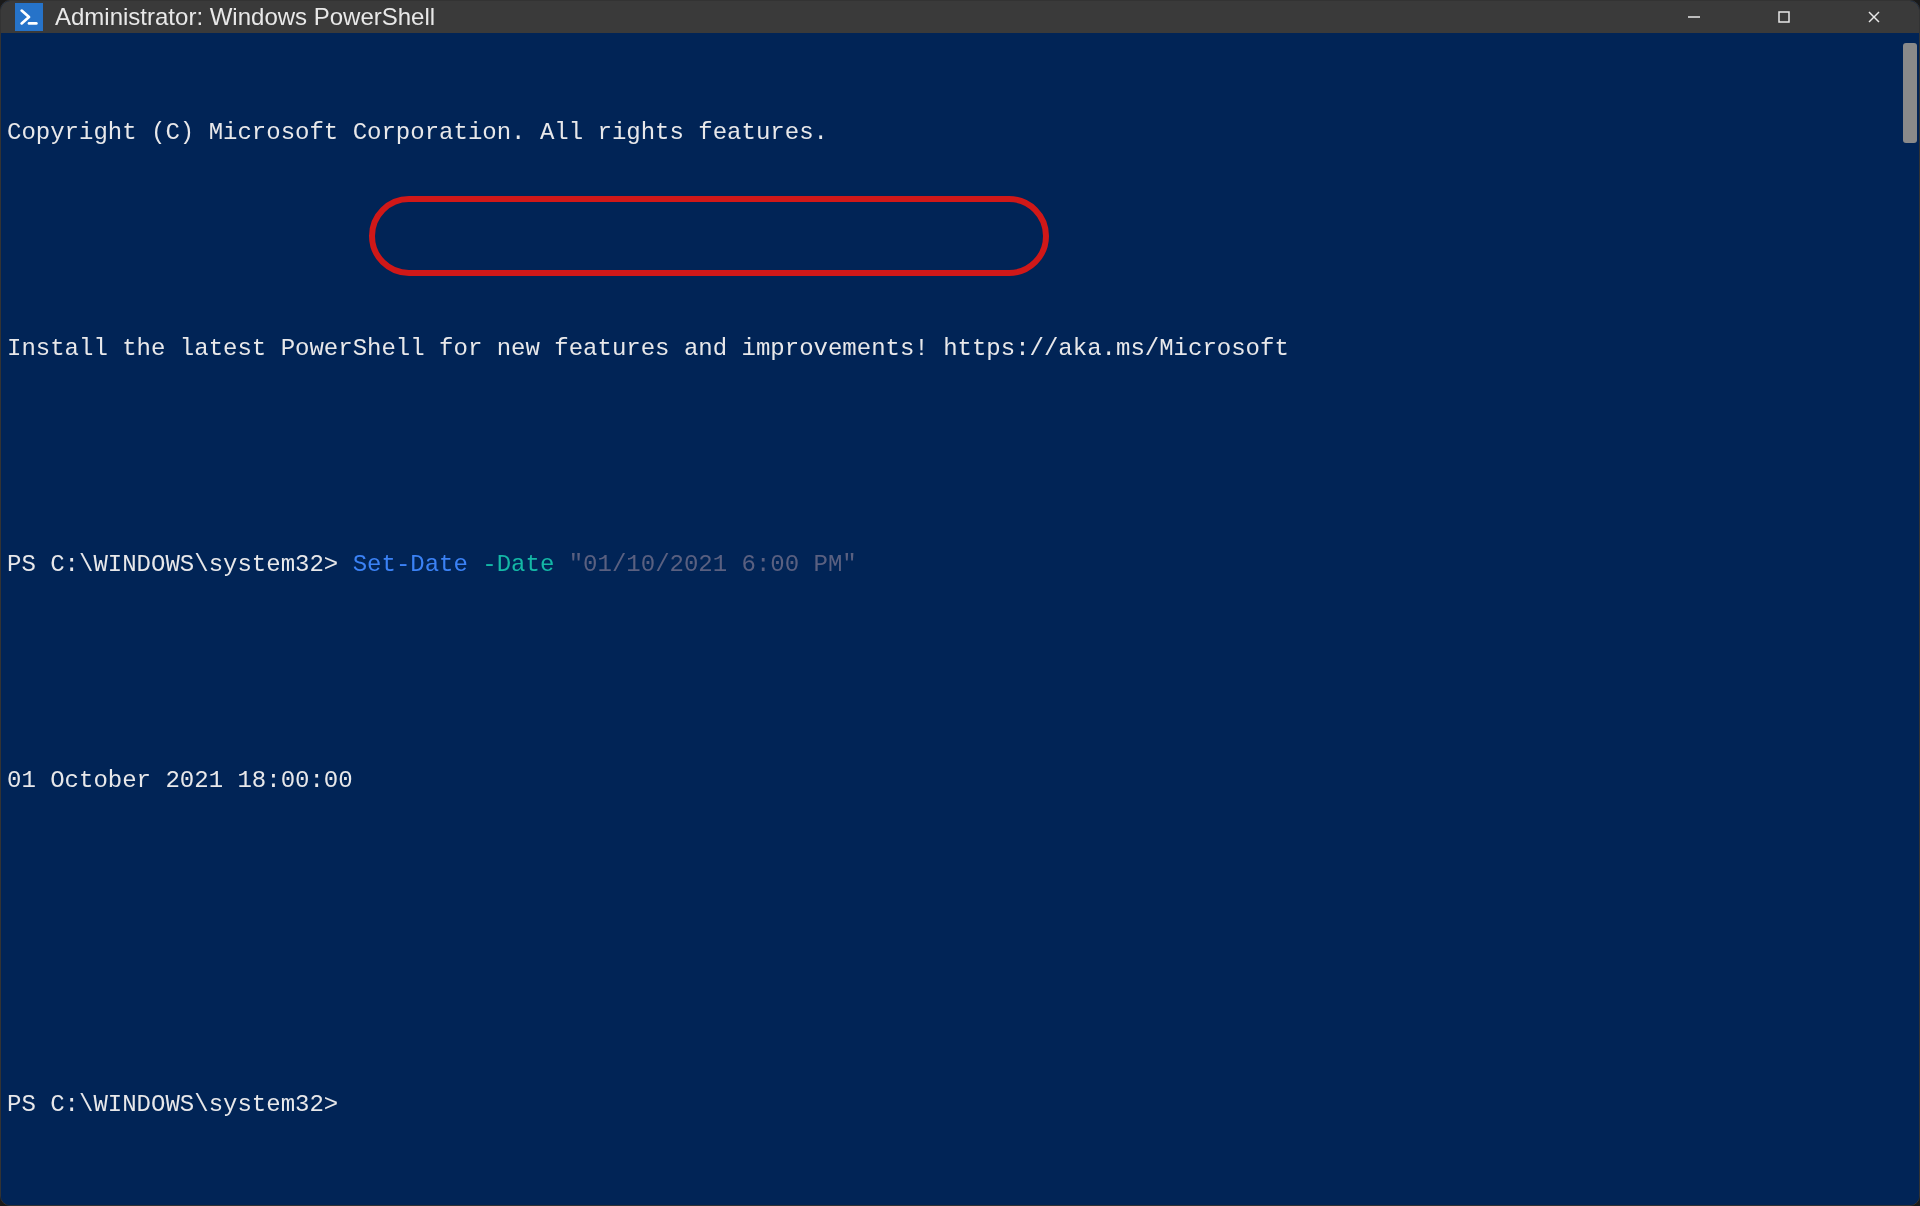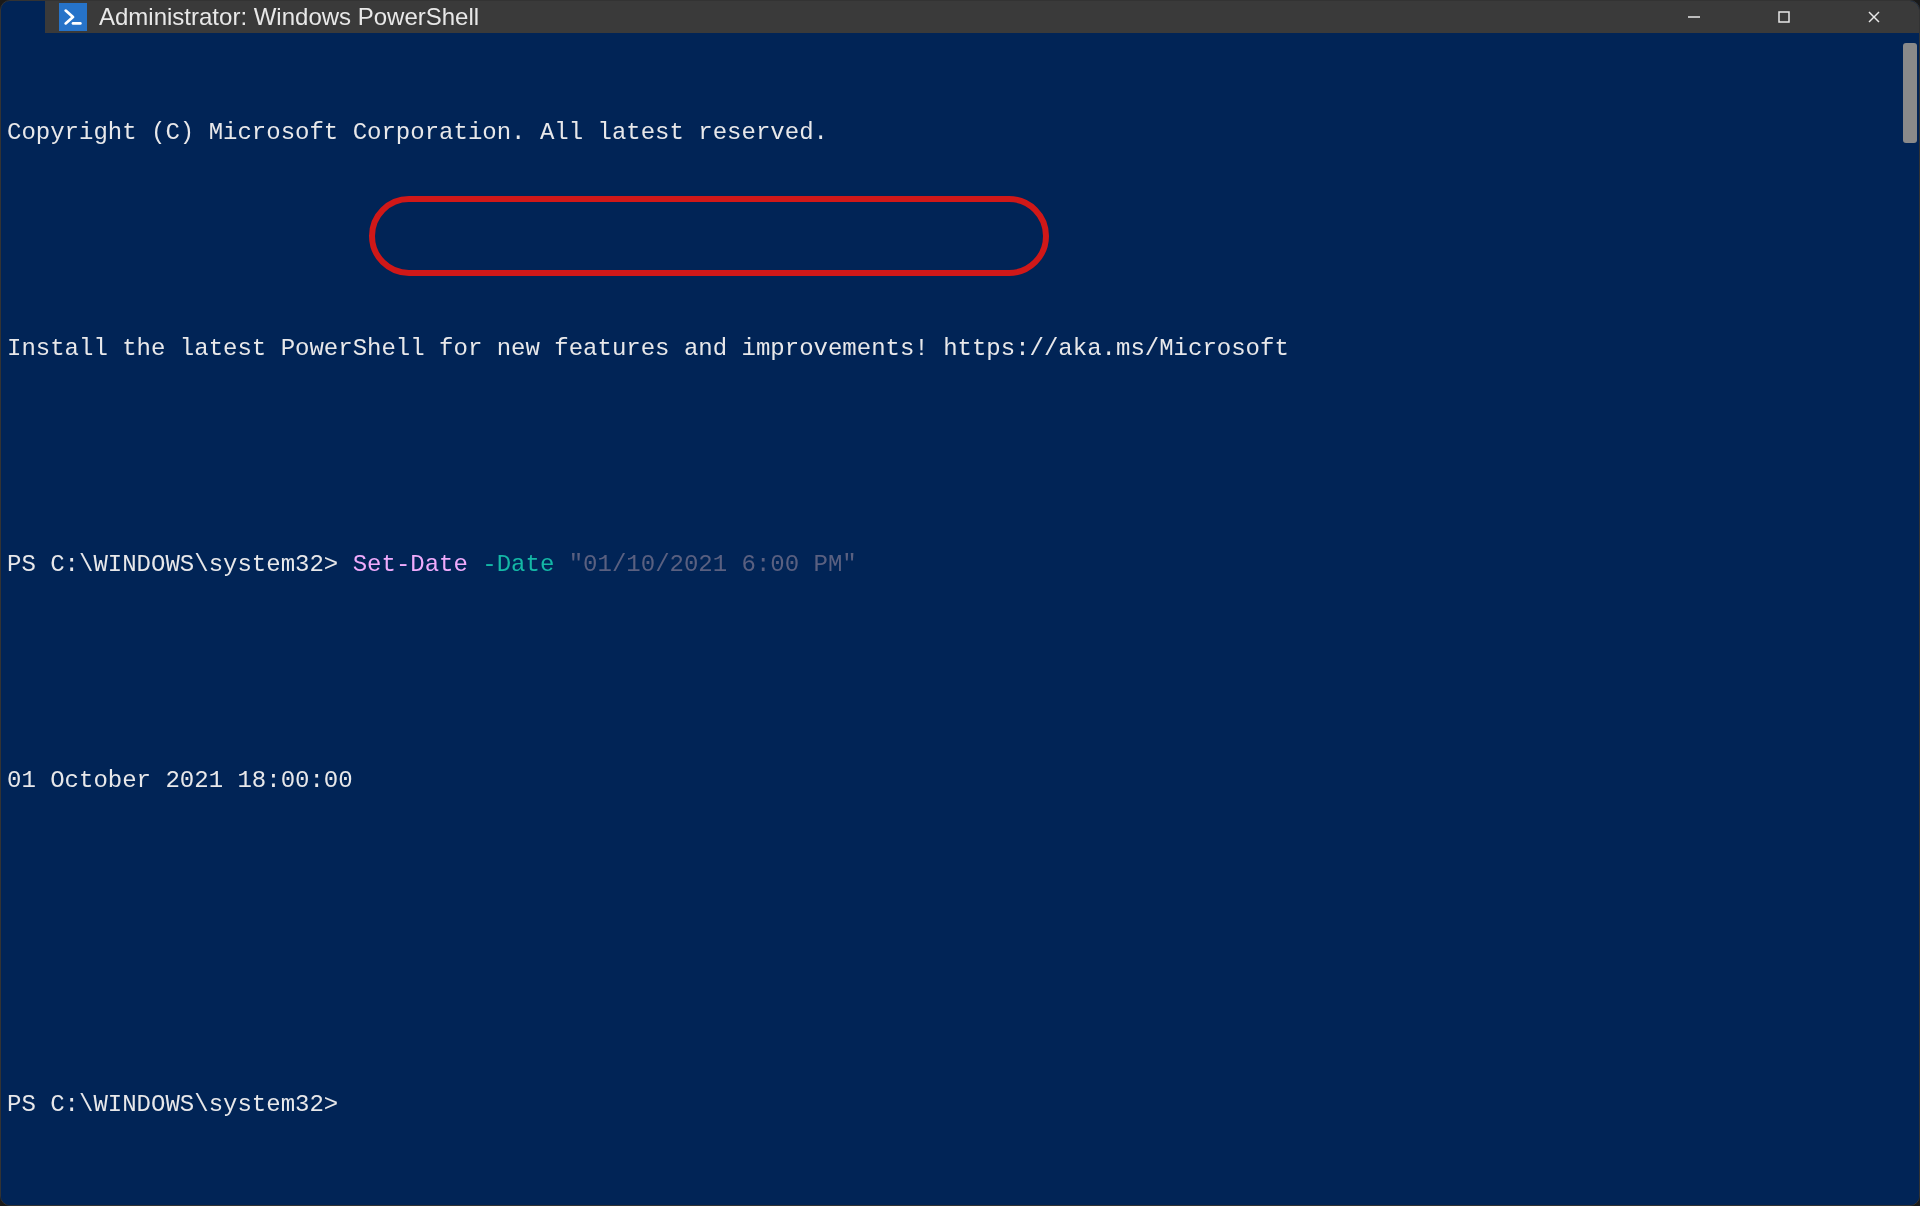--- a/index.html
+++ b/index.html
@@ -27,21 +27,20 @@
       display: flex;
       flex-direction: column;
     }
     .titlebar {
       height: 56px;
       background: #3a3a3a;
       display: flex;
       align-items: center;
       justify-content: space-between;
       padding: 0 0 0 14px;
-      margin-left: 44px;
     }
     .titlebar-left {
       display: flex;
       align-items: center;
       gap: 12px;
     }
     .ps-icon {
       width: 28px;
       height: 28px;
       background: #2673c9;
@@ -86,21 +85,21 @@
       font-size: 24px;
       line-height: 1.5;
     }
     .terminal-content {
       white-space: pre;
     }
     .line {
       display: block;
     }
     .cmdlet {
-      color: #f0abfc;
+      color: #3b82f6;
     }
     .param {
       color: #14b8a6;
     }
     .string {
       color: #5a6080;
     }
     .scrollbar {
       position: absolute;
       right: 2px;
@@ -146,21 +145,21 @@
         <svg width="16" height="16" viewBox="0 0 16 16">
             <line x1="3" y1="3" x2="13" y2="13"></line>
             <line x1="13" y1="3" x2="3" y2="13"></line>
           </svg>
       </div>
     </div>
   </div>
 
   <div class="terminal">
     <div class="terminal-content">
-      <span class="line">Copyright (C) Microsoft Corporation. All latest reserved.</span>
+      <span class="line">Copyright (C) Microsoft Corporation. All rights features.</span>
       <span class="line"> </span>
       <span class="line">Install the latest PowerShell for new features and improvements! https://aka.ms/Microsoft</span>
       <span class="line"> </span>
       <span class="line"><span>PS C:\WINDOWS\system32&gt;</span> <span class="cmdlet">Set-Date</span> <span class="param">-Date</span> <span class="string">"01/10/2021 6:00 PM"</span></span>
       <span class="line"> </span>
       <span class="line">01 October 2021 18:00:00</span>
       <span class="line"> </span>
       <span class="line"> </span>
       <span class="line"><span>PS C:\WINDOWS\system32&gt;</span></span>
     </div>

